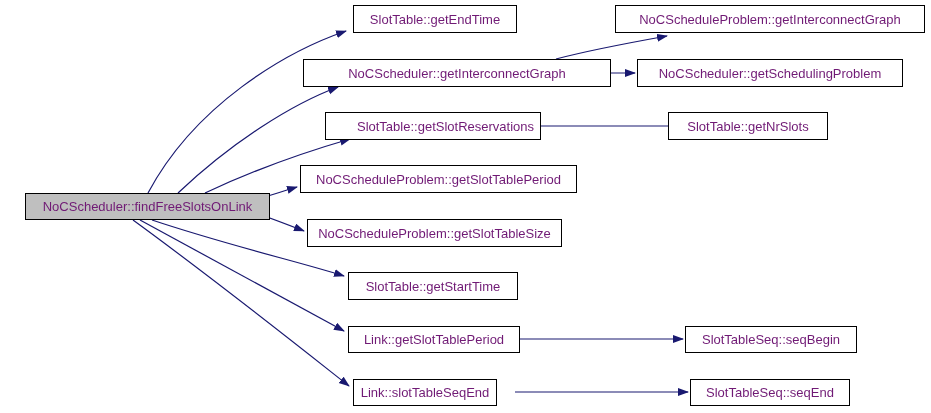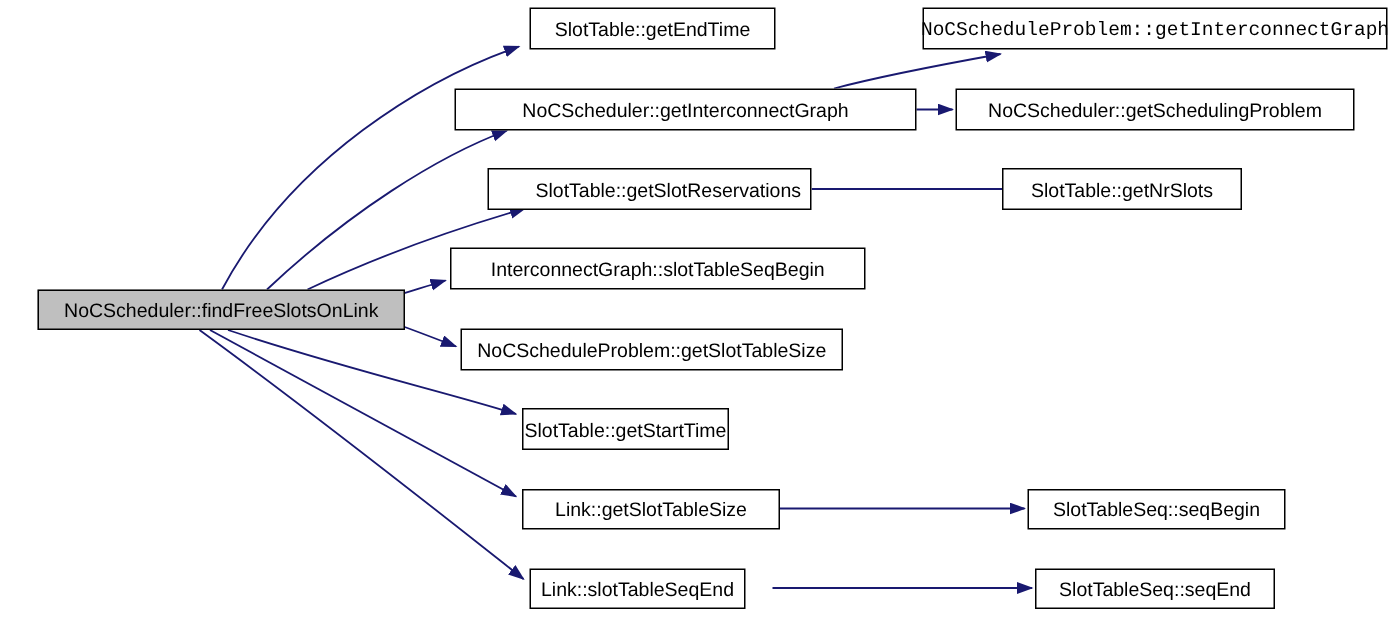--- a/index.html
+++ b/index.html
@@ -20,21 +20,21 @@
     left: 0;
     top: 0;
     width: 931px;
     height: 413px;
   }
   .node {
     position: absolute;
     box-sizing: border-box;
     border: 1px solid #000000;
     background: #ffffff;
-    color: #000000;
+    color: #701a75;
     font-size: 13px;
     line-height: 1;
     display: flex;
     align-items: center;
     justify-content: center;
     white-space: nowrap;
     cursor: pointer;
   }
   .node.highlight {
     background: #bfbfbf;
@@ -69,26 +69,26 @@
         <path class="edge" d="M556,59 C590,50 628,43 667,36" marker-end="url(#arrowhead)"></path>
         <path class="edge" d="M563,73 L635,73" marker-end="url(#arrowhead)"></path>
         <path class="edge" d="M541,126 L690,126" marker-end="url(#arrowhead)"></path>
         <path class="edge" d="M520,339 L683,339" marker-end="url(#arrowhead)"></path>
         <path class="edge" d="M515,392 L688,392" marker-end="url(#arrowhead)"></path>
       </g>
   </svg>
   <div id="node-layer">
       <div class="node highlight" style="left: 5px; top: 193px; width: 245px; height: 27px;">NoCScheduler::findFreeSlotsOnLink</div>
       <div class="node" style="left: 353px; top: 5px; width: 164px; height: 28px;">SlotTable::getEndTime</div>
-      <div class="node" style="left: 615px; top: 5px; width: 310px; height: 28px; font-family: Liberation Mono, monospace;">NoCScheduleProblem::getInterconnectGraph</div>
+      <div class="node" style="left: 615px; top: 5px; width: 310px; height: 28px;">NoCScheduleProblem::getInterconnectGraph</div>
       <div class="node" style="left: 303px; top: 59px; width: 308px; height: 28px;">NoCScheduler::getInterconnectGraph</div>
       <div class="node" style="left: 637px; top: 59px; width: 266px; height: 28px;">NoCScheduler::getSchedulingProblem</div>
       <div class="node" style="left: 325px; top: 112px; width: 216px; height: 28px; padding-left: 25px;">SlotTable::getSlotReservations</div>
       <div class="node" style="left: 668px; top: 112px; width: 160px; height: 28px;">SlotTable::getNrSlots</div>
-      <div class="node" style="left: 300px; top: 165px; width: 277px; height: 28px;">InterconnectGraph::slotTableSeqBegin</div>
+      <div class="node" style="left: 300px; top: 165px; width: 277px; height: 28px;">NoCScheduleProblem::getSlotTablePeriod</div>
       <div class="node" style="left: 307px; top: 219px; width: 255px; height: 28px;">NoCScheduleProblem::getSlotTableSize</div>
-      <div class="node" style="left: 348px; top: 272px; width: 138px; height: 28px;">SlotTable::getStartTime</div>
-      <div class="node" style="left: 348px; top: 326px; width: 172px; height: 27px;">Link::getSlotTableSize</div>
+      <div class="node" style="left: 348px; top: 272px; width: 170px; height: 28px;">SlotTable::getStartTime</div>
+      <div class="node" style="left: 348px; top: 326px; width: 172px; height: 27px;">Link::getSlotTablePeriod</div>
       <div class="node" style="left: 685px; top: 326px; width: 172px; height: 27px;">SlotTableSeq::seqBegin</div>
       <div class="node" style="left: 353px; top: 379px; width: 144px; height: 27px;">Link::slotTableSeqEnd</div>
       <div class="node" style="left: 690px; top: 379px; width: 160px; height: 27px;">SlotTableSeq::seqEnd</div>
     </div>
 </div>
 
 </body></html>

